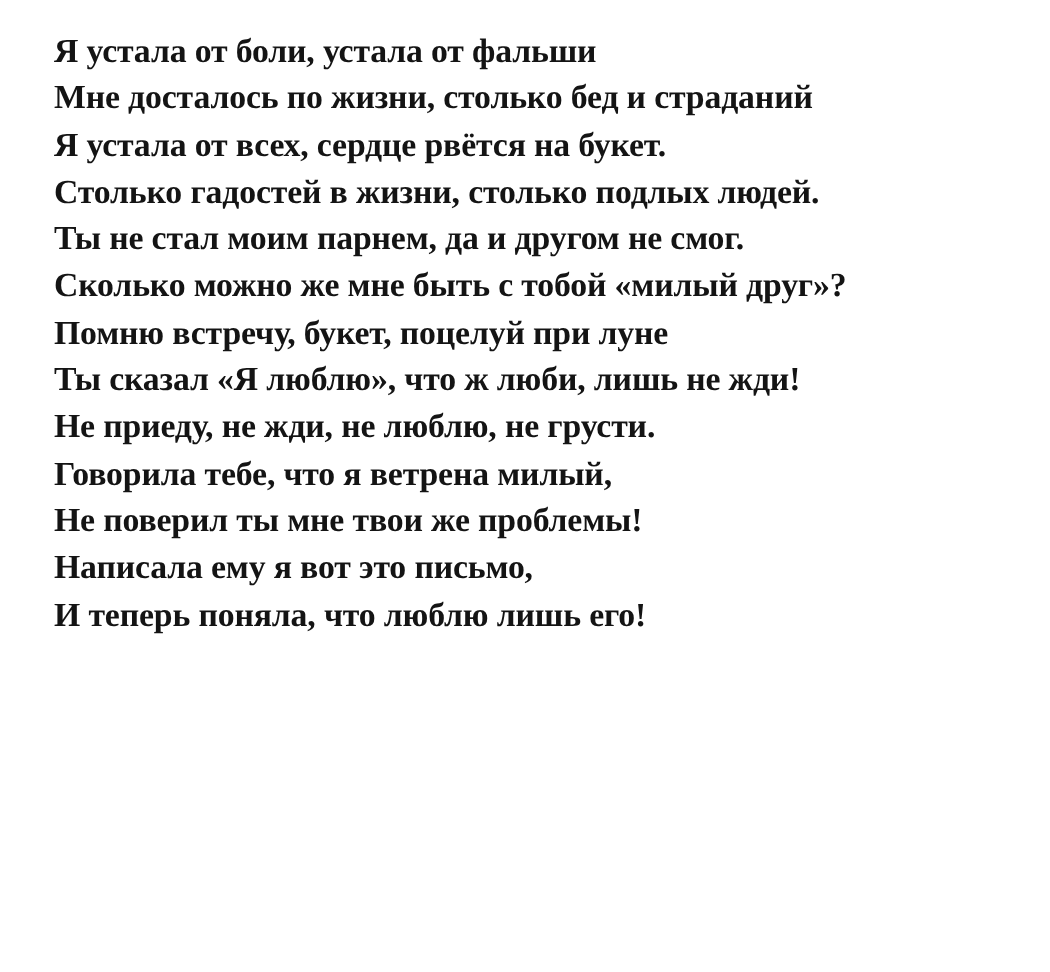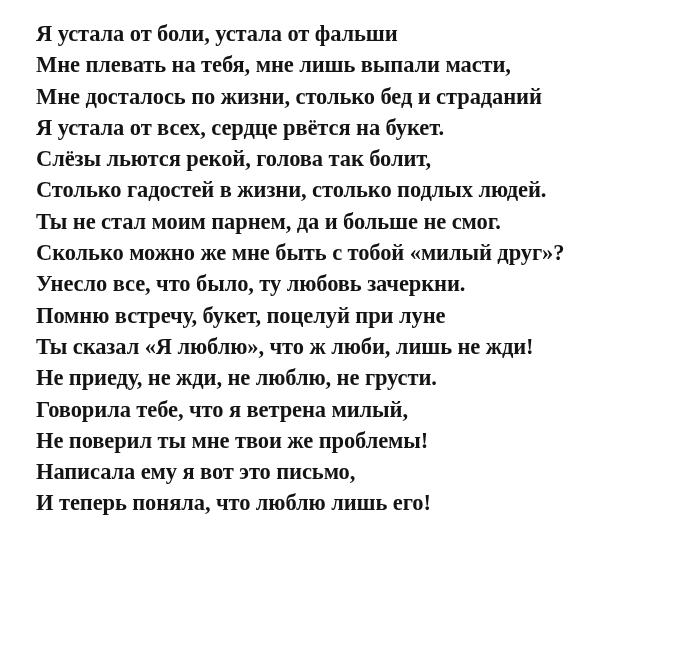--- a/index.html
+++ b/index.html
@@ -37,28 +37,25 @@
     white-space: pre;
     color: #141414;
   }
 </style>
 </head>
 <body>
 
 <div class="page">
   <div class="poem">
     <div class="line">Я устала от боли, устала от фальши</div>
-    <div class="line">Мне плевать на тебя, мне лишь выпали масти,</div>
     <div class="line">Мне досталось по жизни, столько бед и страданий</div>
     <div class="line">Я устала от всех, сердце рвётся на букет.</div>
-    <div class="line">Слёзы льются рекой, голова так болит,</div>
     <div class="line">Столько гадостей в жизни, столько подлых людей.</div>
-    <div class="line">Ты не стал моим парнем, да и больше не смог.</div>
+    <div class="line">Ты не стал моим парнем, да и другом не смог.</div>
     <div class="line">Сколько можно же мне быть с тобой «милый друг»?</div>
-    <div class="line">Унесло все, что было, ту любовь зачеркни.</div>
     <div class="line">Помню встречу, букет, поцелуй при луне</div>
     <div class="line">Ты сказал «Я люблю», что ж люби, лишь не жди!</div>
     <div class="line">Не приеду, не жди, не люблю, не грусти.</div>
     <div class="line">Говорила тебе, что я ветрена милый,</div>
     <div class="line">Не поверил ты мне твои же проблемы!</div>
     <div class="line">Написала ему я вот это письмо,</div>
     <div class="line">И теперь поняла, что люблю лишь его!</div>
   </div>
 </div>
 

